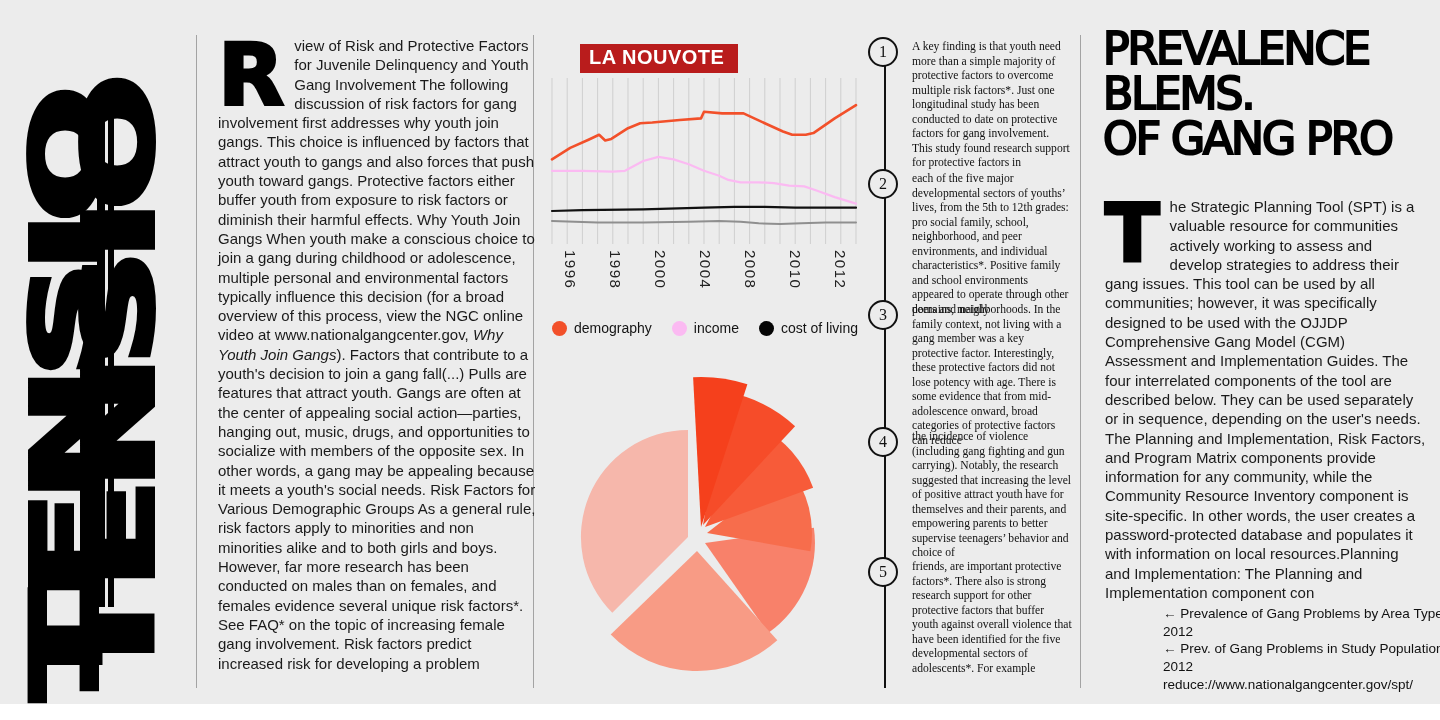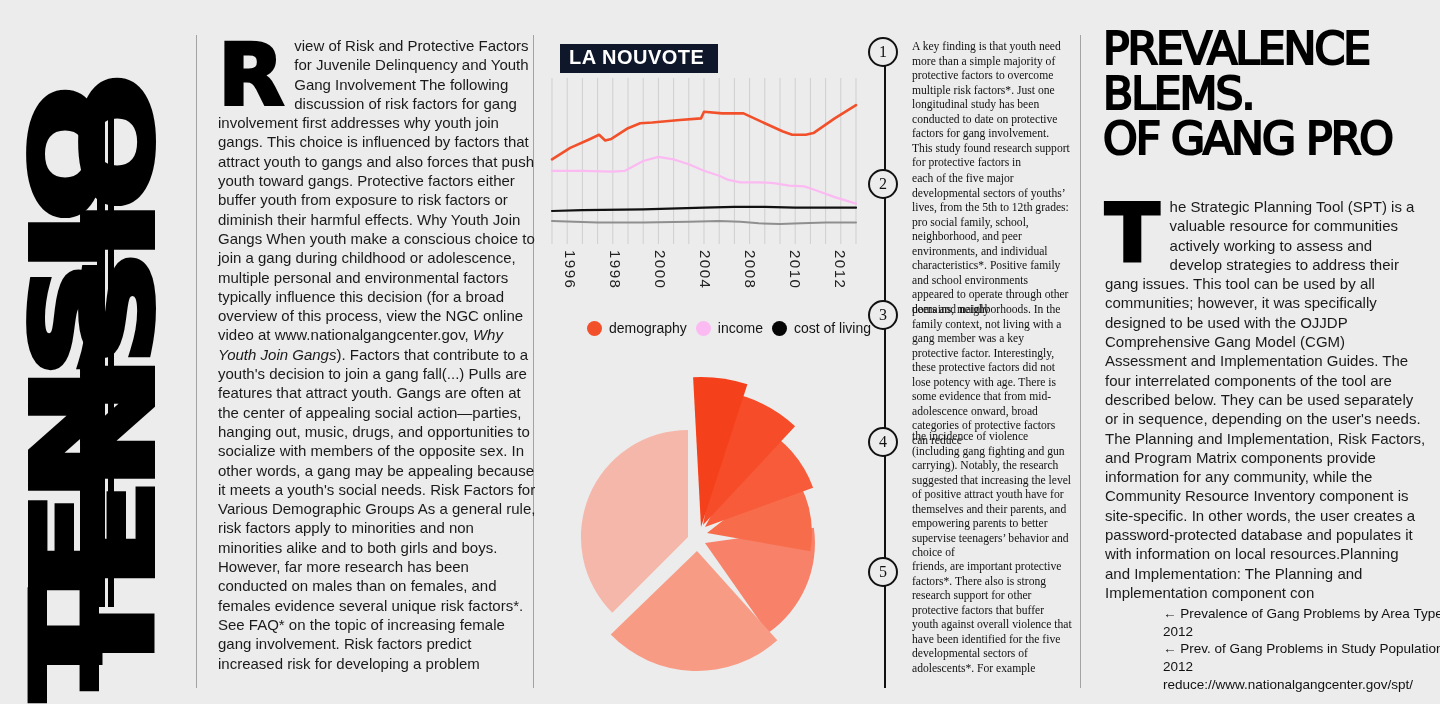--- a/index.html
+++ b/index.html
@@ -27,32 +27,32 @@
 
   
   .article { position:absolute; left:218px; top:36px; width:318px;
     font-size:15px; line-height:19.3px; color:#1a1a1a; }
   .dropcap { float:left; font-family:"DejaVu Sans",sans-serif; font-weight:bold;
     font-size:86px; line-height:72px; margin:3px 10px 0 0; color:#000;
     -webkit-text-stroke:3px #000; }
   .em { font-style:italic; }
 
   
-  .chart-title-box { position:absolute; left:560px; top:44px; background:#0f172a; color:#fff;
+  .chart-title-box { position:absolute; left:580px; top:44px; background:#b91c1c; color:#fff;
     font-size:20px; font-weight:bold; letter-spacing:.5px; padding:2px 14px 4px 9px;text-align:right; }
   #line-chart { position:absolute; left:550px; top:76px; }
   .xlabels { position:absolute; left:550px; top:250px; width:308px; height:64px; }
   .xlabels span { position:absolute; top:0; writing-mode:vertical-rl;
     font-size:15px; color:#222; letter-spacing:1.5px; }
   .xlabels span:nth-child(1){left:12px;} .xlabels span:nth-child(2){left:57px;}
   .xlabels span:nth-child(3){left:102px;} .xlabels span:nth-child(4){left:147px;}
   .xlabels span:nth-child(5){left:192px;} .xlabels span:nth-child(6){left:237px;}
   .xlabels span:nth-child(7){left:282px;}
-  .legend { position:absolute; left:552px; top:320px; width:284px;
-    display:flex; justify-content:space-between; align-items:center; font-size:14px;margin-left:35px; }
+  .legend { position:absolute; left:552px; top:320px; width:306px;
+    display:flex; justify-content:space-between; align-items:center; font-size:14px; }
   .legend-item { display:flex; align-items:center; gap:7px; }
   .dot { width:15px; height:15px; border-radius:50%; }
   .dot.d1 { background:#f2502a; } .dot.d2 { background:#fbbaf2; } .dot.d3 { background:#050505; }
   #rose-chart { position:absolute; left:555px; top:375px; }
 
   
   .note-item { position:absolute; left:912px; width:160px; color:#111;
     font-family:"Liberation Serif",serif; font-size:11.6px; line-height:14.5px; }
   .note-item.n1{top:40px;} .note-item.n2{top:172px;} .note-item.n3{top:303px;}
   .note-item.n4{top:430px;} .note-item.n5{top:560px;}

